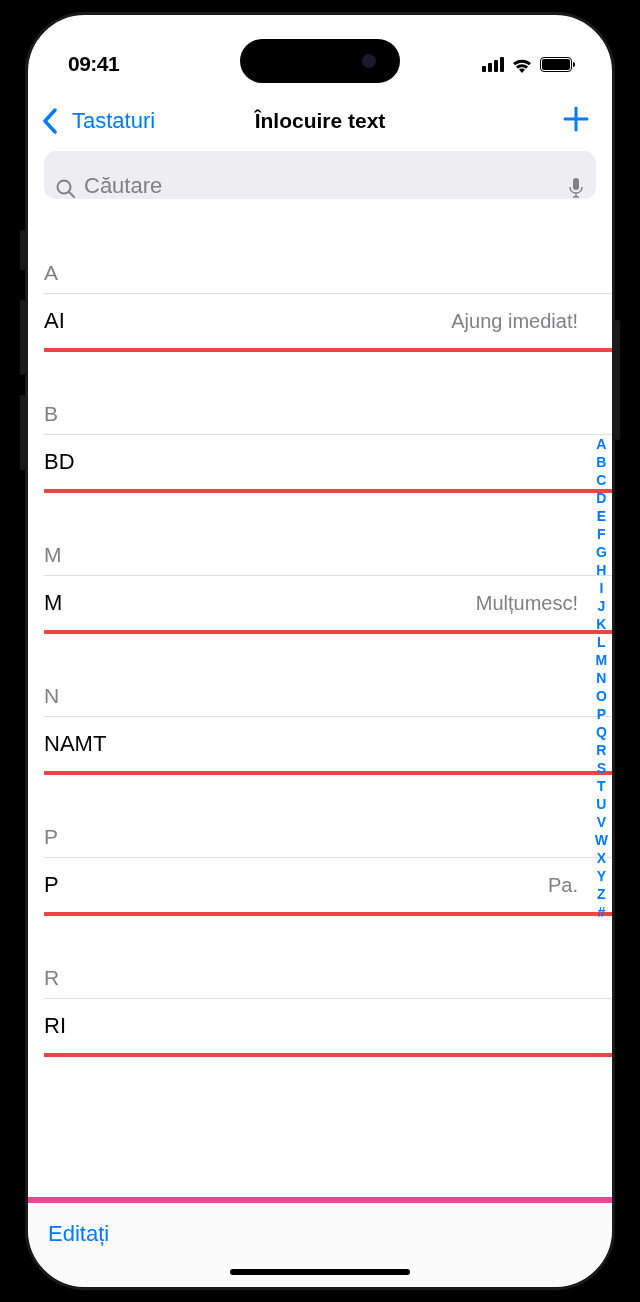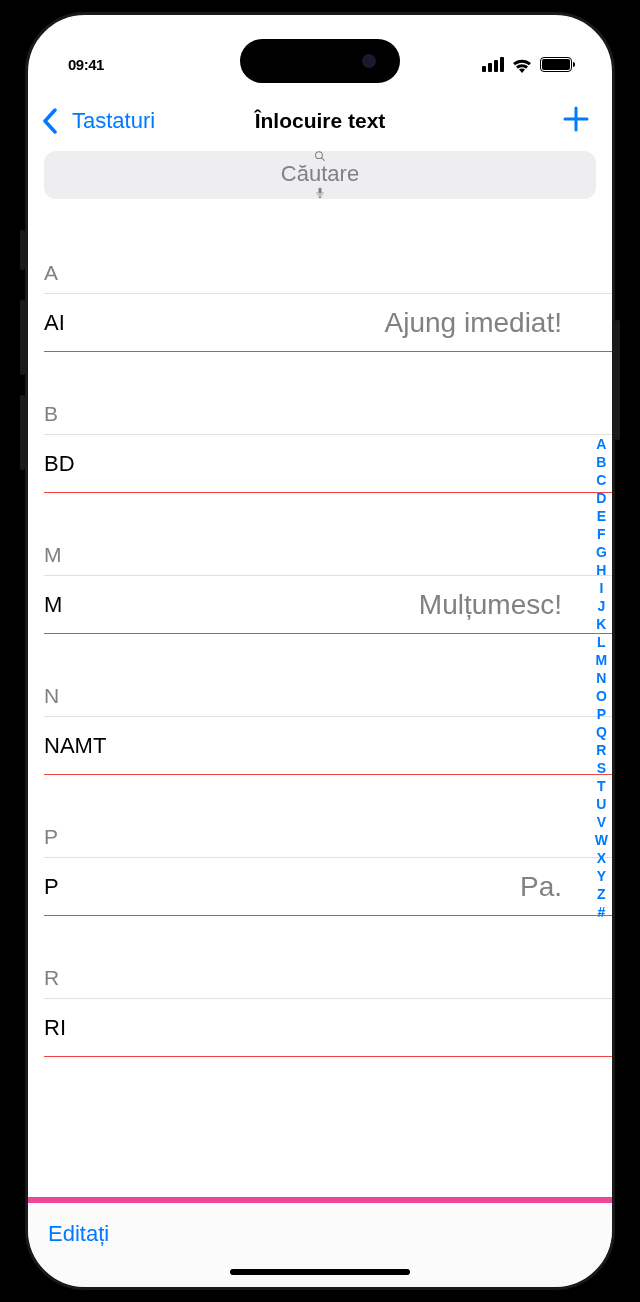--- a/index.html
+++ b/index.html
@@ -54,21 +54,21 @@
     .status-bar {
       height: 78px;
       display: flex;
       justify-content: space-between;
       align-items: center;
       padding: 0 40px;
       padding-top: 20px;
     }
     
     .status-time {
-      font-size: 15px;
+      font-size: 21px;
       font-weight: 600;
       letter-spacing: -0.5px;
     }
     
     .status-icons {
       display: flex;
       align-items: center;
       gap: 7px;
     }
     
@@ -148,23 +148,23 @@
       font-weight: 300;
       padding-right: 8px;
     }
     
     .search-bar {
       margin: 2px 16px 12px 16px;
       height: 48px;
       background: #eeeef0;
       border-radius: 12px;
       display: flex;
-      align-items: center;
+      align-items: flex-end;
       padding: 0 12px;
-      flex-direction: column;
+      gap: 8px;
     }
     
     .search-placeholder {
       flex: 1;
       color: #808085;
       font-size: 22px;
     }
     
     .content {
       padding-left: 16px;
@@ -182,31 +182,31 @@
     
     .section-header:first-child {
       padding-top: 50px;
     }
     
     .list-item {
       display: flex;
       justify-content: space-between;
       align-items: center;
       height: 58px;
-      border-bottom: 1px solid #ef4444;
-      padding-right: 50px;
+      border-bottom: 4px solid #ef4444;
+      padding-right: 34px;
     }
     
     .item-shortcut {
       font-size: 22px;
       color: #000;
     }
     
     .item-phrase {
-      font-size: 28px;
+      font-size: 20px;
       color: #808085;
     }
     
     .index-bar {
       position: absolute;
       right: 4px;
       top: 420px;
       display: flex;
       flex-direction: column;
       align-items: center;

